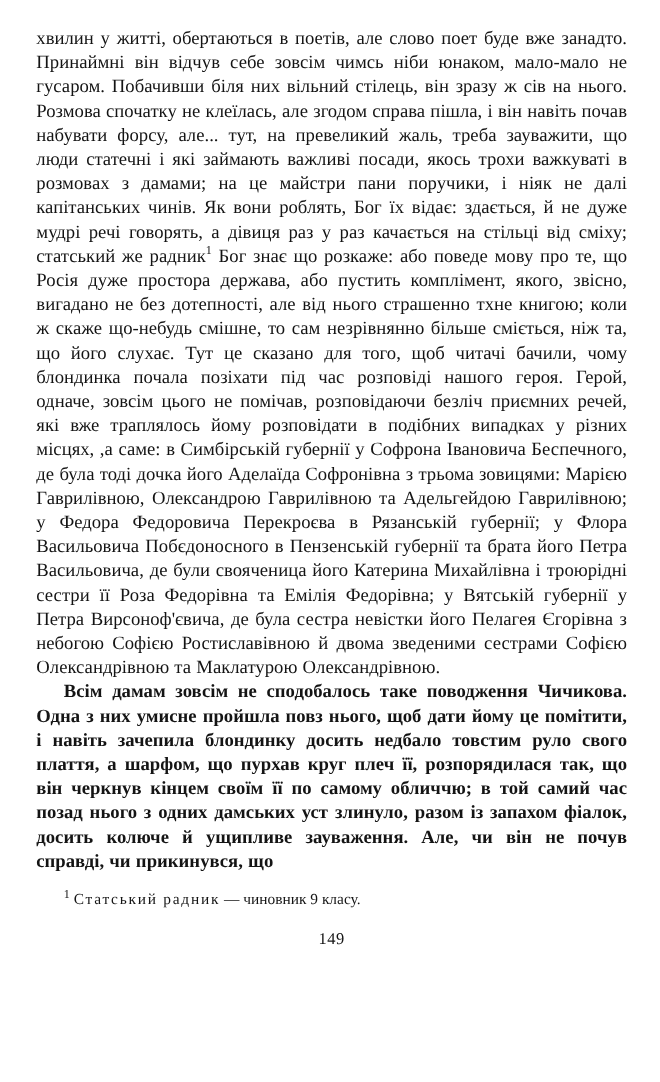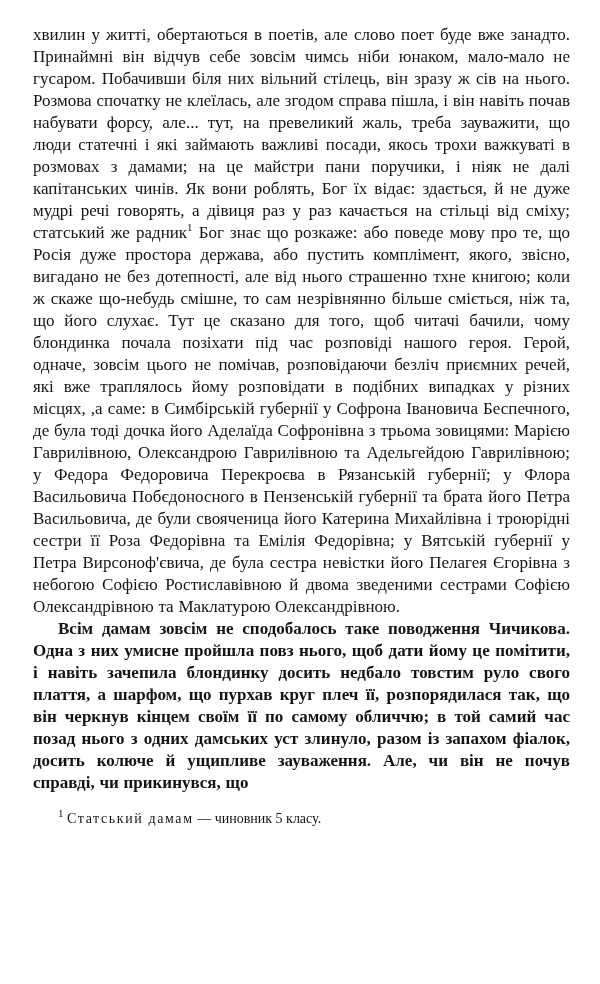--- a/index.html
+++ b/index.html
@@ -56,15 +56,16 @@
 </style>
 </head>
 <body>
 
 <div class="page">
   <div class="body-text">
     <p><span>хвилин у житті, обертаються в поетів, але слово поет буде вже занадто. Принаймні він відчув себе зовсім чимсь ніби юнаком, мало-мало не гусаром. Побачивши біля них вільний стілець, він зразу ж сів на нього. Розмова спочатку не клеїлась, але згодом справа пішла, і він навіть почав набувати форсу, але... тут, на превеликий жаль, треба зауважити, що люди статечні і які займають важливі посади, якось трохи важкуваті в розмовах з дамами; на це майстри пани поручики, і ніяк не далі капітанських чинів. Як вони роблять, Бог їх відає: здається, й не дуже мудрі речі говорять, а дівиця раз у раз качається на стільці від сміху; статський же радник</span><sup class="note-ref">1</sup><span> Бог знає що розкаже: або поведе мову про те, що Росія дуже простора держава, або пустить комплімент, якого, звісно, вигадано не без дотепності, але від нього страшенно тхне книгою; коли ж скаже що-небудь смішне, то сам незрівнянно більше сміється, ніж та, що його слухає. Тут це сказано для того, щоб читачі бачили, чому блондинка почала позіхати під час розповіді нашого героя. Герой, одначе, зовсім цього не помічав, розповідаючи безліч приємних речей, які вже траплялось йому розповідати в подібних випадках у різних місцях, ,а саме: в Симбірській губернії у Софрона Івановича Беспечного, де була тоді дочка його Аделаїда Софронівна з трьома зовицями: Марією Гаврилівною, Олександрою Гаврилівною та Адельгейдою Гаврилівною; у Федора Федоровича Перекроєва в Рязанській губернії; у Флора Васильовича Побєдоносного в Пензенській губернії та брата його Петра Васильовича, де були свояченица його Катерина Михайлівна і троюрідні сестри її Роза Федорівна та Емілія Федорівна; у Вятській губернії у Петра Вирсоноф'євича, де була сестра невістки його Пелагея Єгорівна з небогою Софією Ростиславівною й двома зведеними сестрами Софією Олександрівною та Маклатурою Олександрівною.</span></p>
     <p class="indented">Всім дамам зовсім не сподобалось таке поводження Чичикова. Одна з них умисне пройшла повз нього, щоб дати йому це помітити, і навіть зачепила блондинку досить недбало товстим руло свого плаття, а шарфом, що пурхав круг плеч її, розпорядилася так, що він черкнув кінцем своїм її по самому обличчю; в той самий час позад нього з одних дамських уст злинуло, разом із запахом фіалок, досить колюче й ущипливе зауваження. Але, чи він не почув справді, чи прикинувся, що</p>
   </div>
 
-  <div class="footnote"><sup class="note-ref">1</sup> <span class="spaced">Статський дамам</span><span> — чиновник 5 класу.</span></div>
+  <div class="footnote"><sup class="note-ref">1</sup> <span class="spaced">Статський радник</span><span> — чиновник 9 класу.</span></div>
 
+  <div class="page-number">149</div>
 </div>
 
 </body></html>

